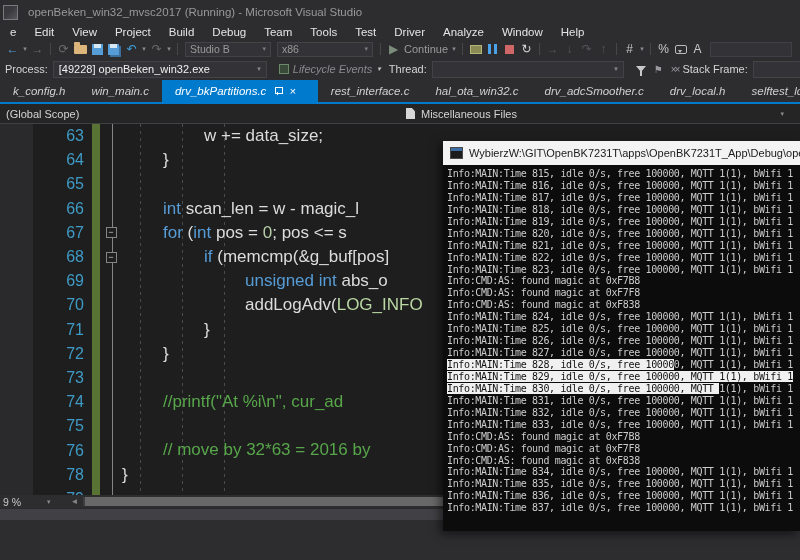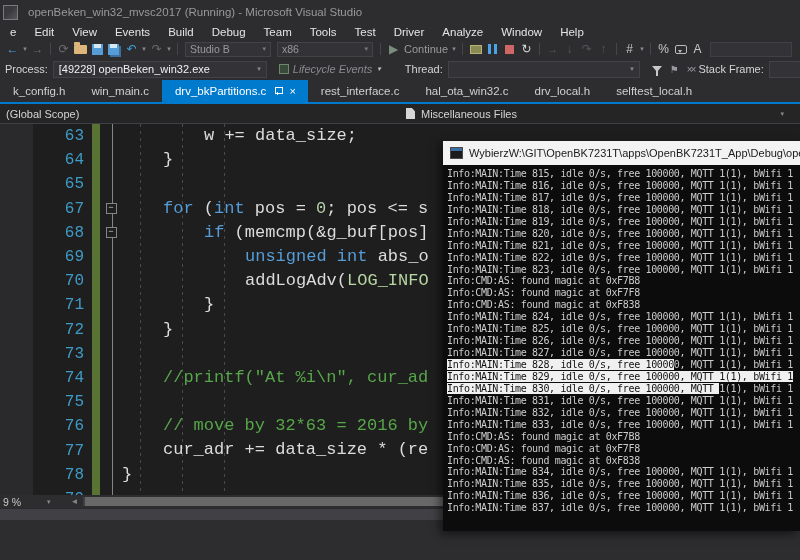--- a/index.html
+++ b/index.html
@@ -57,42 +57,42 @@
   .debugbar { height:22px; display:flex; align-items:center; flex:none; padding-left:5px; font-size:11px; }
   .dbg-label { color:#d4d4d4; margin-right:5px; flex:none; }
   .dbg-combo { height:17px; background:#333337; border:1px solid #434346; display:flex; align-items:center;
     justify-content:space-between; color:#f1f1f1; font-size:11px; padding:0 5px; margin-right:8px; flex:none; }
   .dbg-combo .cbx-caret { font-size:7px; color:#8a8a8e; margin-left:8px; }
   .dbg-dim { color:#8a8a8e;font-style:italic; }
   .dbg-ico { margin:0 4px; display:flex; align-items:center; flex:none; color:#c8c8c8; font-size:11px; }
 
   
   .tabstrip { height:24px; flex:none; display:flex; 
-    border-bottom:2px solid var(--accent); overflow:hidden; }
+    border-bottom:2px solid var(--accent); overflow:hidden;font-style:italic; }
   .tab { height:22px; display:flex; align-items:center; padding:0 13px; font-size:11.5px;
     color:#d0d0d0; white-space:nowrap; flex:none; cursor:default; }
-  .tab.active { background:var(--accent); color:#ffffff; padding-right:12px; }
+  .tab.active { background:var(--accent); color:#ffffff; padding-right:22px; }
   .tab .pin { width:8px; height:8px; margin-left:8px; position:relative; }
   .tab .pin::before { content:""; position:absolute; left:1px; top:0; width:6px; height:5px;
     border:1px solid #fff; }
   .tab .pin::after { content:""; position:absolute; left:3px; top:5px; width:1px; height:3px; background:#fff; }
   .tab .close { margin-left:7px; font-size:11px; color:#fff; line-height:10px; }
 
   
   .navbar { height:20px; flex:none; background:#252526; display:flex; align-items:center;
     border-bottom:1px solid #3f3f46; }
   .nav-combo { width:50%; height:100%; display:flex; align-items:center; font-size:11px;
     color:#d4d4d4; padding:0 6px; }
   .nav-combo .cbx-caret { font-size:7px; color:#8a8a8e; margin-left:auto; margin-right:10px; }
   .file-ico { width:9px; height:11px; background:#d7d7d7; position:relative; margin-right:6px;
     clip-path:polygon(0 0,66% 0,100% 30%,100% 100%,0 100%); }
 
   
   .editor { flex:1; background:#1e1e1e; position:relative; overflow:hidden;
-    font-family:Liberation Mono, monospace; }
+    font-family:Liberation Sans, sans-serif; }
   .guides { position:absolute; top:0; bottom:0; width:1px;
     background:repeating-linear-gradient(to bottom,#4a4a4a 0 3px,transparent 3px 7px); }
   .fold-vline { position:absolute; left:112px; top:0; height:376px; width:1px; background:#858585; }
   .ed-row { display:flex; height:24.2px; align-items:center; position:relative; }
   .ed-bp { width:33px; height:100%; background:#2a2a2c; flex:none; }
   .ed-num { width:59px; flex:none; text-align:right; padding-right:8px; font-size:16px;
     color:var(--linenum); }
   .ed-change { width:8px; height:100%; margin-left:0px; flex:none; background:var(--changebar); }
   .ed-fold { width:22px; height:100%; flex:none; display:flex; align-items:center; justify-content:center; }
   .fold-box { width:11px; height:11px; border:1px solid #858585; background:#1e1e1e; color:#c8c8c8;
@@ -135,21 +135,21 @@
 
   <div class="titlebar">
     <span class="vs-logo"></span>
     <span class="title">openBeken_win32_mvsc2017 (Running) - Microsoft Visual Studio</span>
   </div>
 
   <div class="menubar">
       <span class="menu-item">e</span>
       <span class="menu-item">Edit</span>
       <span class="menu-item">View</span>
-      <span class="menu-item">Events</span>
+      <span class="menu-item">Project</span>
       <span class="menu-item">Build</span>
       <span class="menu-item">Debug</span>
       <span class="menu-item">Team</span>
       <span class="menu-item">Tools</span>
       <span class="menu-item">Test</span>
       <span class="menu-item">Driver</span>
       <span class="menu-item">Analyze</span>
       <span class="menu-item">Window</span>
       <span class="menu-item">Help</span>
     </div>
@@ -221,21 +221,21 @@
     <span class="dbg-label">Process:</span>
     <div class="dbg-combo" style="width:214px">
       <span>[49228] openBeken_win32.exe</span>
       <span class="cbx-caret">▾</span>
     </div>
     <span class="dbg-ico">
         <span class="shape-lifecycle"></span>
       </span>
     <span class="dbg-label dbg-dim">Lifecycle Events</span>
     <span class="dbg-ico dbg-dim" style="font-size:7px;margin-left:0">▾</span>
-    <span class="dbg-label" style="margin-left:20px">Thread:</span>
+    <span class="dbg-label" style="margin-left:4px">Thread:</span>
     <div class="dbg-combo" style="width:192px">
       <span></span>
       <span class="cbx-caret">▾</span>
     </div>
     <span class="dbg-ico">
         <span class="shape-funnel"></span>
       </span>
     <span class="dbg-ico" style="font-size:10px;color:#9a9a9e">⚑</span>
     <span class="dbg-ico" style="color:#9a9a9e;font-size:10px;letter-spacing:-2px">××</span>
     <span class="dbg-label">Stack Frame:</span>
@@ -256,20 +256,23 @@
       <div class="tab active">
         <span>drv_bkPartitions.c</span>
         <span class="pin"></span>
         <span class="close">×</span>
       </div>
       <div class="tab">
         <span>rest_interface.c</span>
       </div>
       <div class="tab">
         <span>hal_ota_win32.c</span>
+      </div>
+      <div class="tab">
+        <span>drv_adcSmoother.c</span>
       </div>
       <div class="tab">
         <span>drv_local.h</span>
       </div>
       <div class="tab">
         <span>selftest_local.h</span>
       </div>
     </div>
 
   <div class="navbar">
@@ -305,20 +308,27 @@
         </div>
         <div class="ed-row">
           <div class="ed-bp"></div>
           <div class="ed-num">65</div>
           <div class="ed-change"></div>
           <div class="ed-fold"></div>
           <div class="ed-code" style="padding-left: 0px;"></div>
         </div>
         <div class="ed-row">
           <div class="ed-bp"></div>
+          <div class="ed-num">66</div>
+          <div class="ed-change"></div>
+          <div class="ed-fold"></div>
+          <div class="ed-code" style="padding-left: 41px;"><span class="c-kw">int</span><span> scan_len = w - magic_l</span></div>
+        </div>
+        <div class="ed-row">
+          <div class="ed-bp"></div>
           <div class="ed-num">67</div>
           <div class="ed-change"></div>
           <div class="ed-fold">
             <div class="fold-box">−</div>
           </div>
           <div class="ed-code" style="padding-left: 41px;"><span class="c-kw">for</span><span> (</span><span class="c-kw">int</span><span> pos = </span><span class="c-num">0</span><span>; pos &lt;= s</span></div>
         </div>
         <div class="ed-row">
           <div class="ed-bp"></div>
           <div class="ed-num">68</div>
@@ -376,27 +386,20 @@
           <div class="ed-change"></div>
           <div class="ed-fold"></div>
           <div class="ed-code" style="padding-left: 0px;"></div>
         </div>
         <div class="ed-row">
           <div class="ed-bp"></div>
           <div class="ed-num">76</div>
           <div class="ed-change"></div>
           <div class="ed-fold"></div>
           <div class="ed-code" style="padding-left: 41px;"><span class="c-comment">// move by 32*63 = 2016 by</span></div>
-        </div>
-        <div class="ed-row">
-          <div class="ed-bp"></div>
-          <div class="ed-num">77</div>
-          <div class="ed-change"></div>
-          <div class="ed-fold"></div>
-          <div class="ed-code" style="padding-left: 41px;"><span>cur_adr += data_size * (re</span></div>
         </div>
         <div class="ed-row">
           <div class="ed-bp"></div>
           <div class="ed-num">78</div>
           <div class="ed-change"></div>
           <div class="ed-fold"></div>
           <div class="ed-code" style="padding-left: 0px;"><span>}</span></div>
         </div>
         <div class="ed-row">
           <div class="ed-bp"></div>

